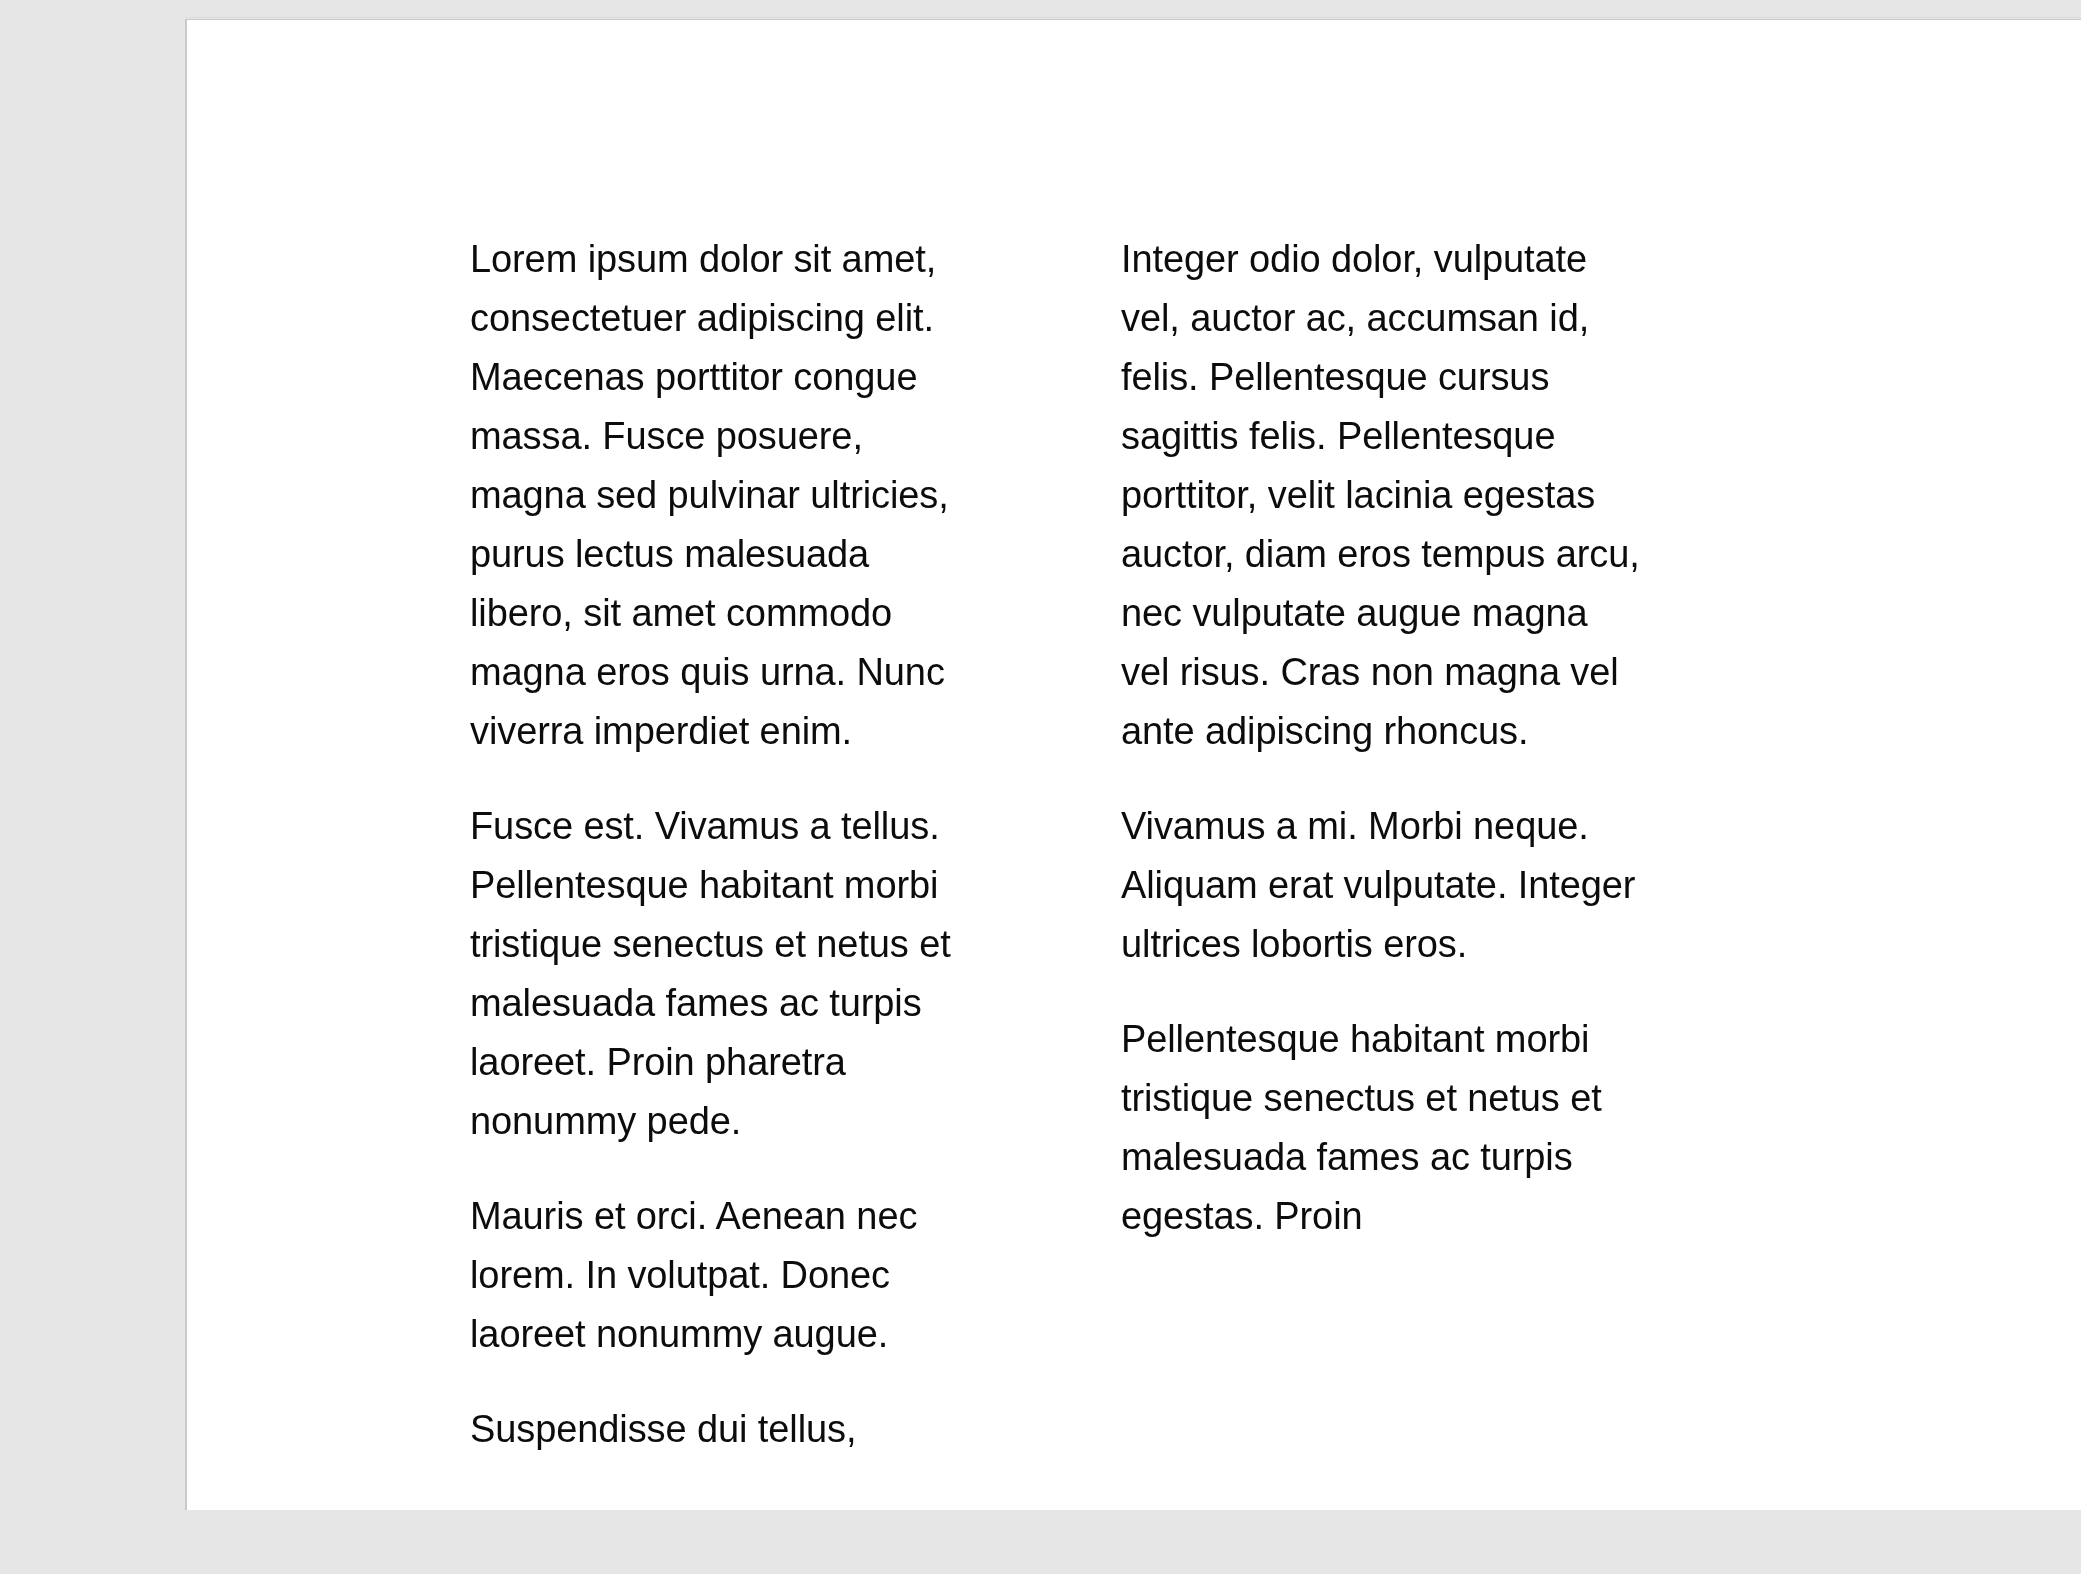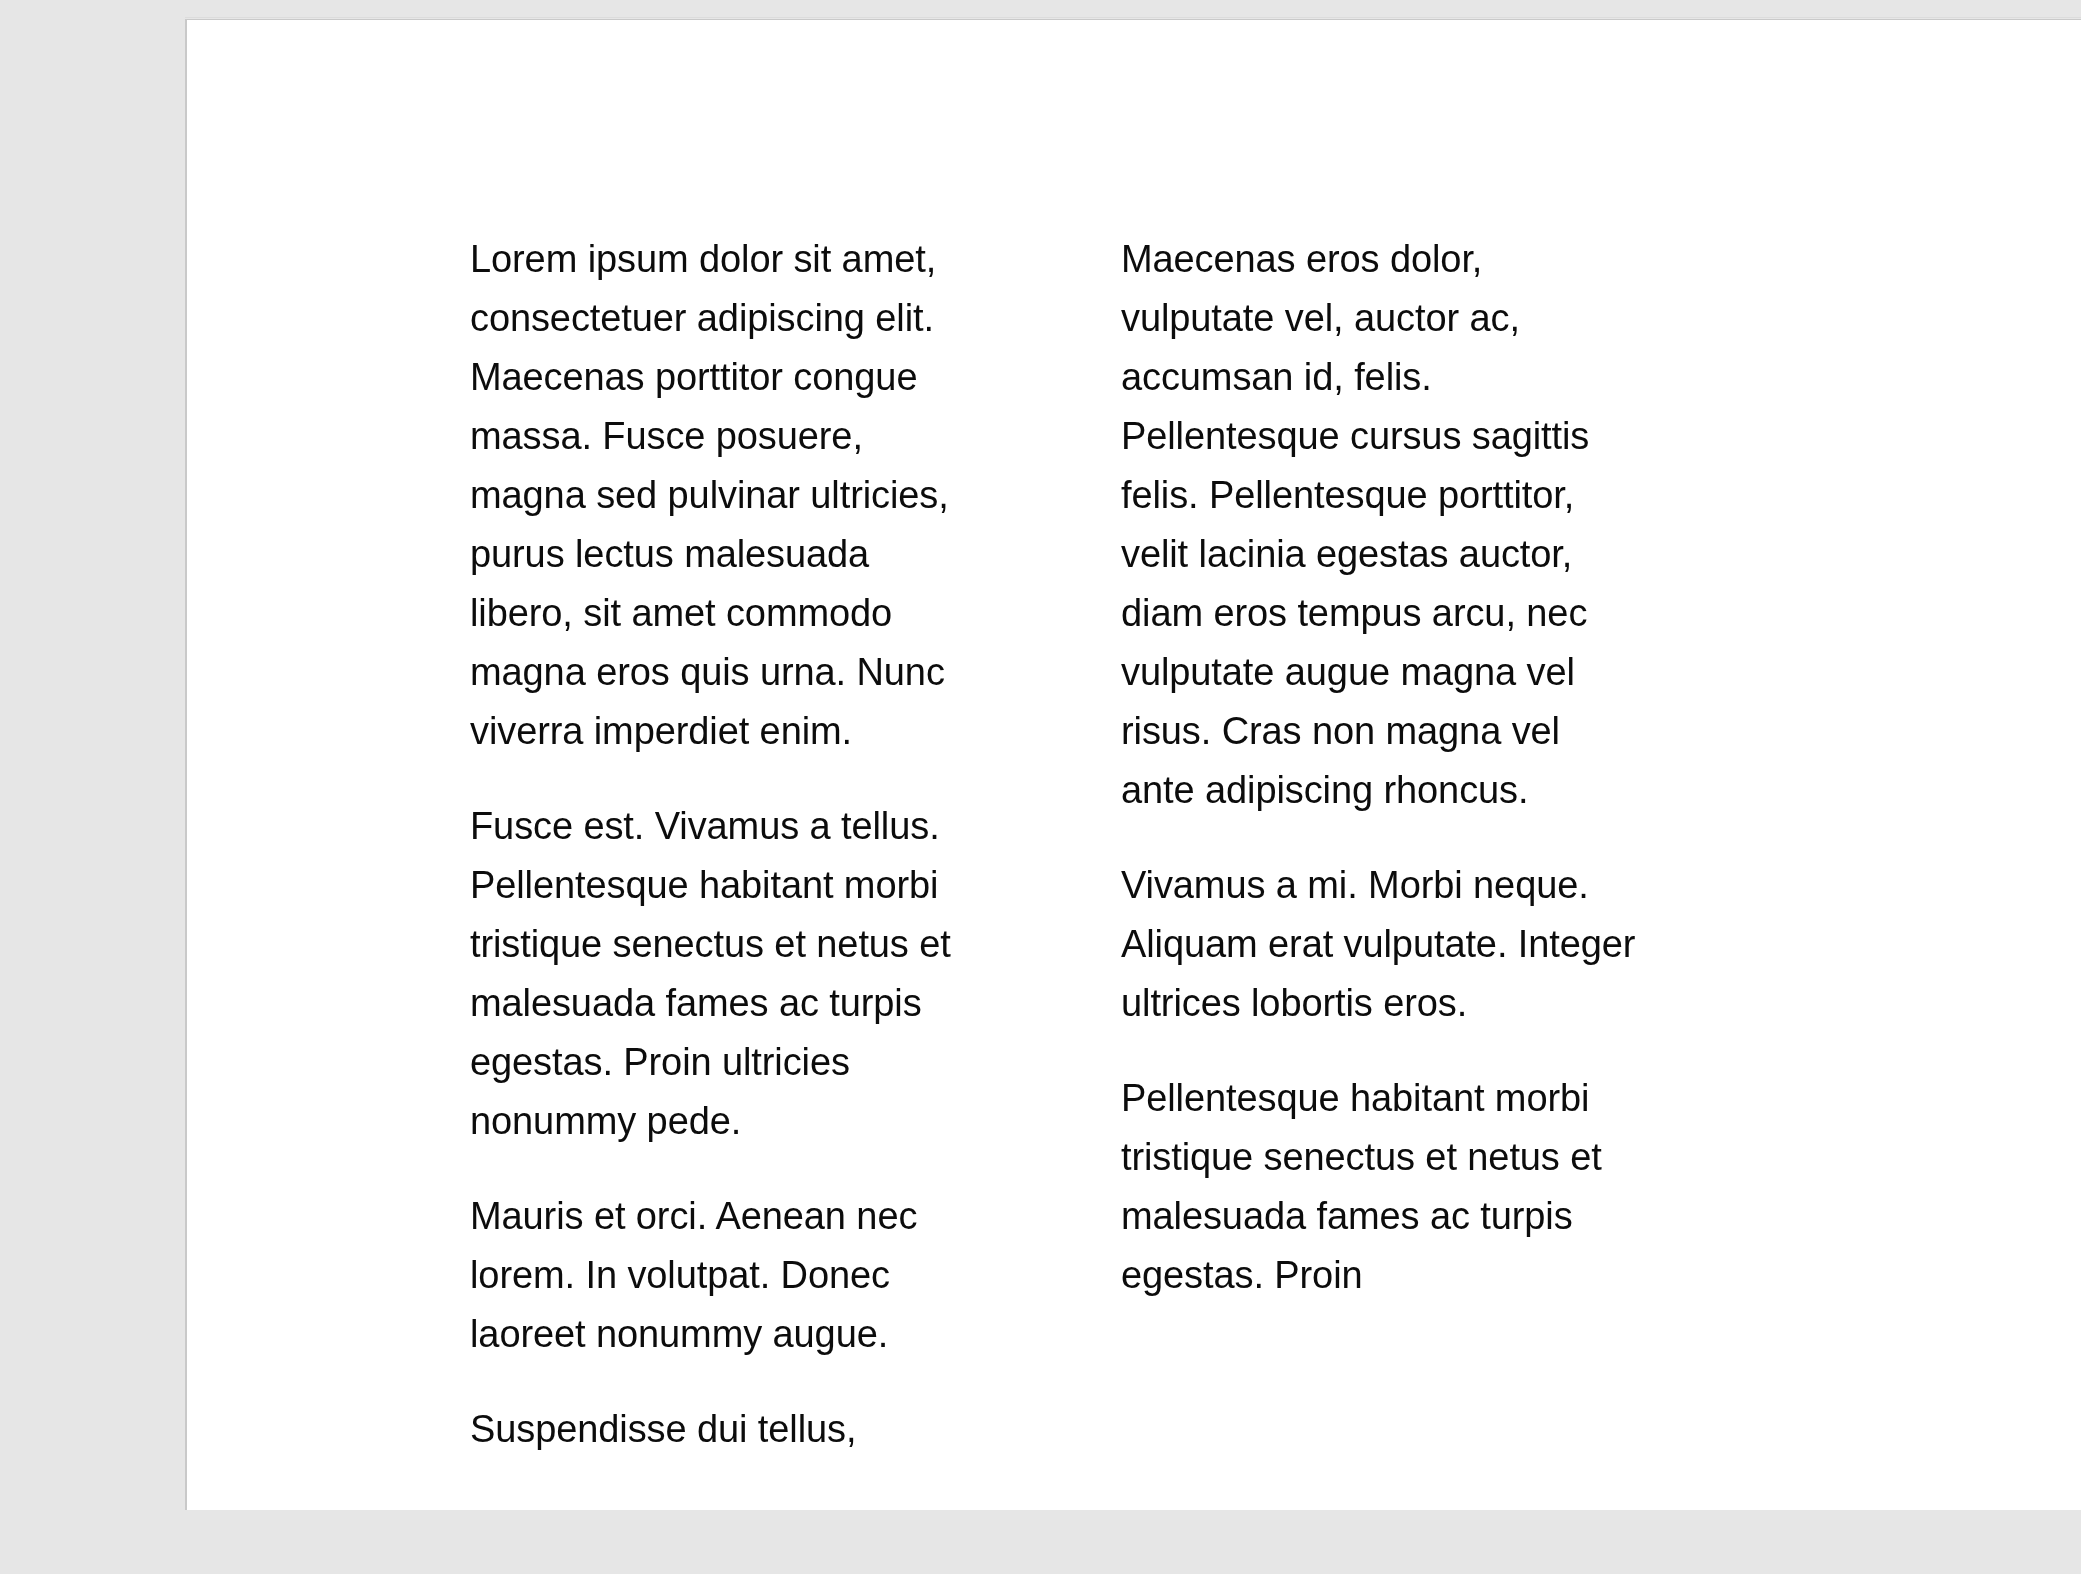--- a/index.html
+++ b/index.html
@@ -99,27 +99,27 @@
 
   <div id="top-chrome">
     <div id="top-chrome-rule"></div>
   </div>
 
   <div id="document-page">
     <div id="page-body">
 
       <div class="text-column" id="column-left">
         <p class="doc-paragraph">Lorem ipsum dolor sit amet, consectetuer adipiscing elit. Maecenas porttitor congue massa. Fusce posuere, magna sed pulvinar ultricies, purus lectus malesuada libero, sit amet commodo magna eros quis urna. Nunc viverra imperdiet enim.</p>
-        <p class="doc-paragraph">Fusce est. Vivamus a tellus. Pellentesque habitant morbi tristique senectus et netus et malesuada fames ac turpis egestas. Proin ultricies nonummy pede.</p>
+        <p class="doc-paragraph">Fusce est. Vivamus a tellus. Pellentesque habitant morbi tristique senectus et netus et malesuada fames ac turpis laoreet. Proin pharetra nonummy pede.</p>
         <p class="doc-paragraph">Mauris et orci. Aenean nec lorem. In volutpat. Donec laoreet nonummy augue.</p>
         <p class="doc-paragraph">Suspendisse dui tellus,</p>
       </div>
 
       <div class="text-column" id="column-right">
-        <p class="doc-paragraph">Maecenas eros dolor, vulputate vel, auctor ac, accumsan id, felis. Pellentesque cursus sagittis felis. Pellentesque porttitor, velit lacinia egestas auctor, diam eros tempus arcu, nec vulputate augue magna vel risus. Cras non magna vel ante adipiscing rhoncus.</p>
+        <p class="doc-paragraph">Integer odio dolor, vulputate vel, auctor ac, accumsan id, felis. Pellentesque cursus sagittis felis. Pellentesque porttitor, velit lacinia egestas auctor, diam eros tempus arcu, nec vulputate augue magna vel risus. Cras non magna vel ante adipiscing rhoncus.</p>
         <p class="doc-paragraph">Vivamus a mi. Morbi neque. Aliquam erat vulputate. Integer ultrices lobortis eros.</p>
         <p class="doc-paragraph">Pellentesque habitant morbi tristique senectus et netus et malesuada fames ac turpis egestas. Proin</p>
       </div>
 
     </div>
   </div>
 
 </div>
 
 </body></html>

